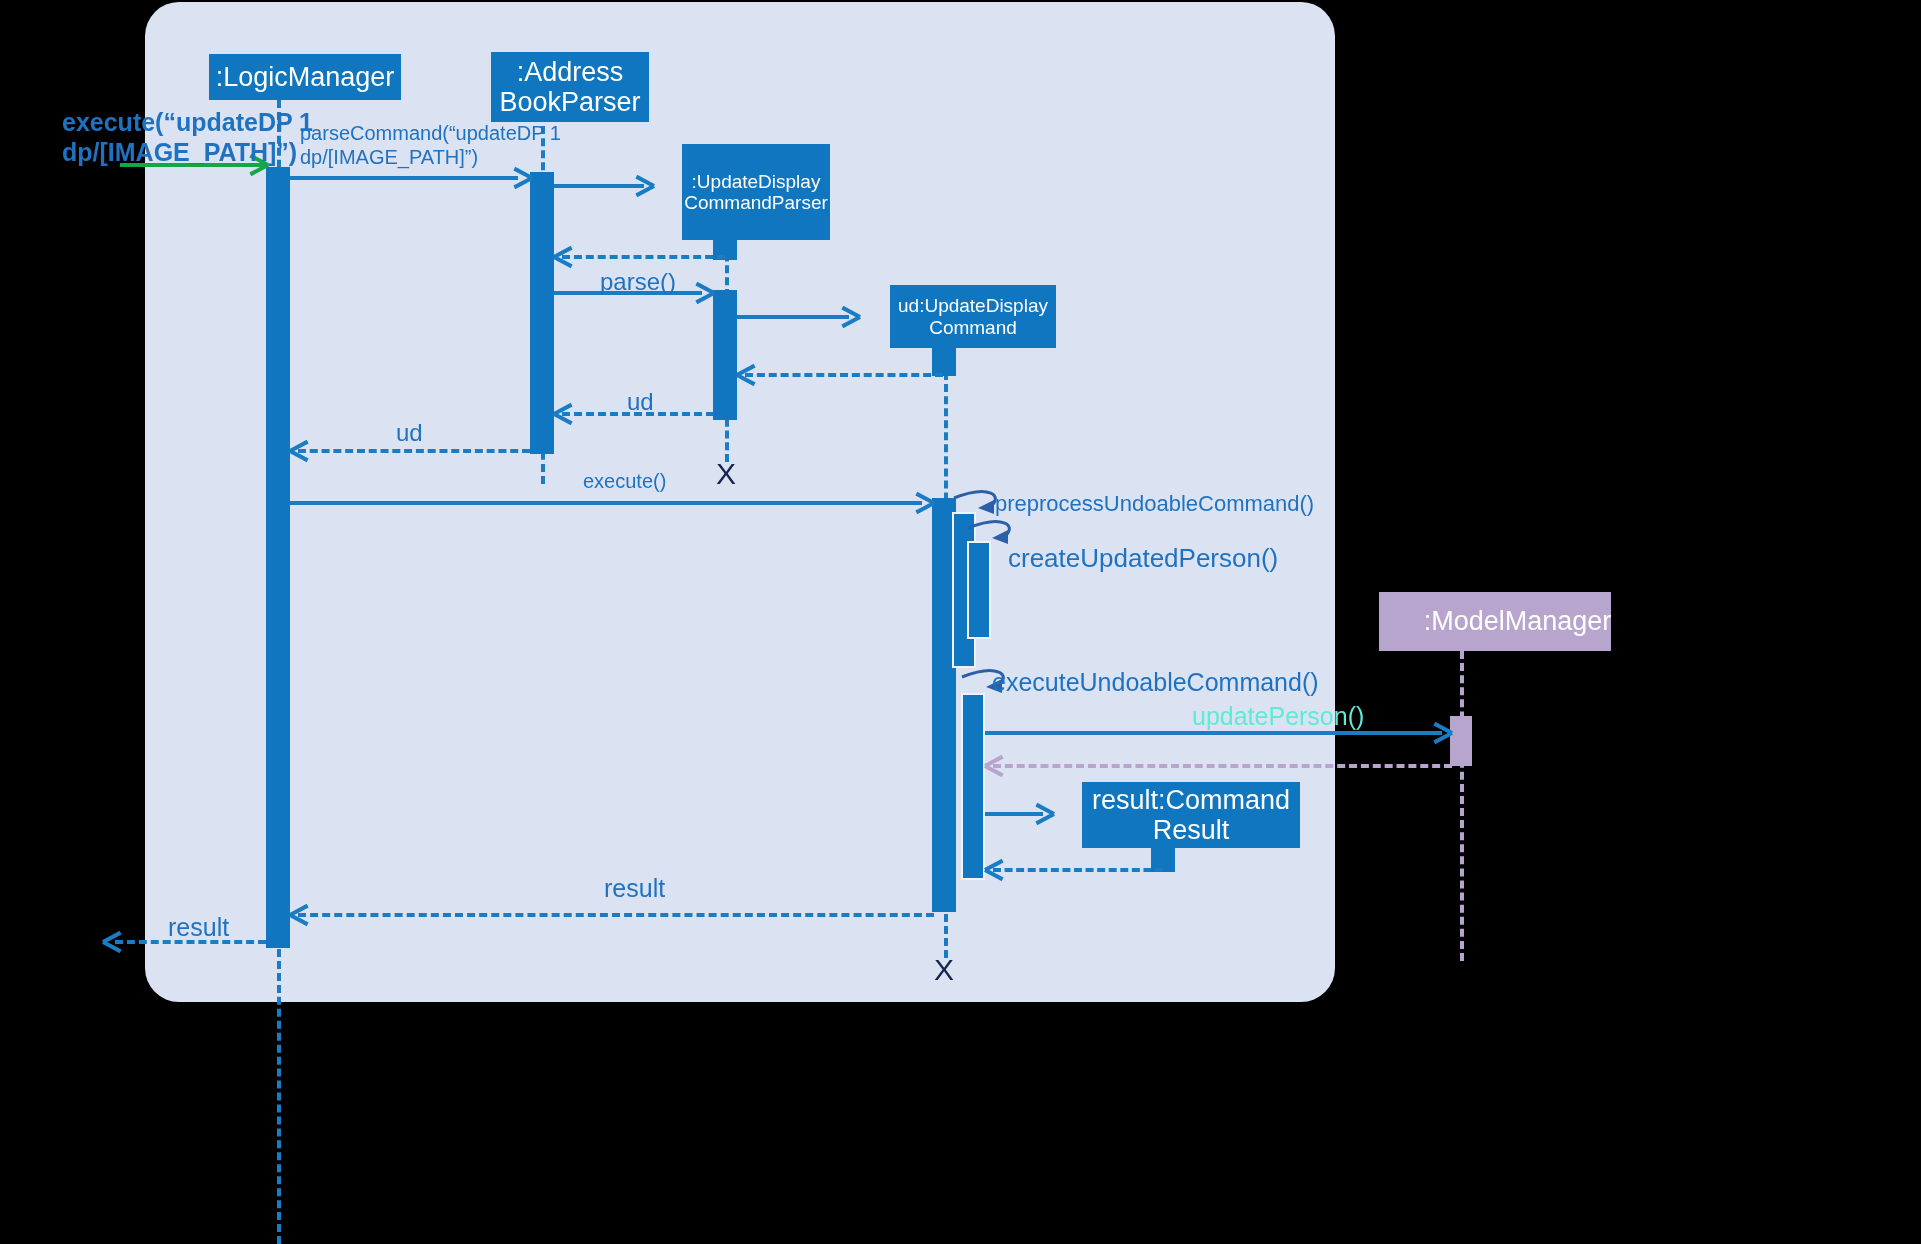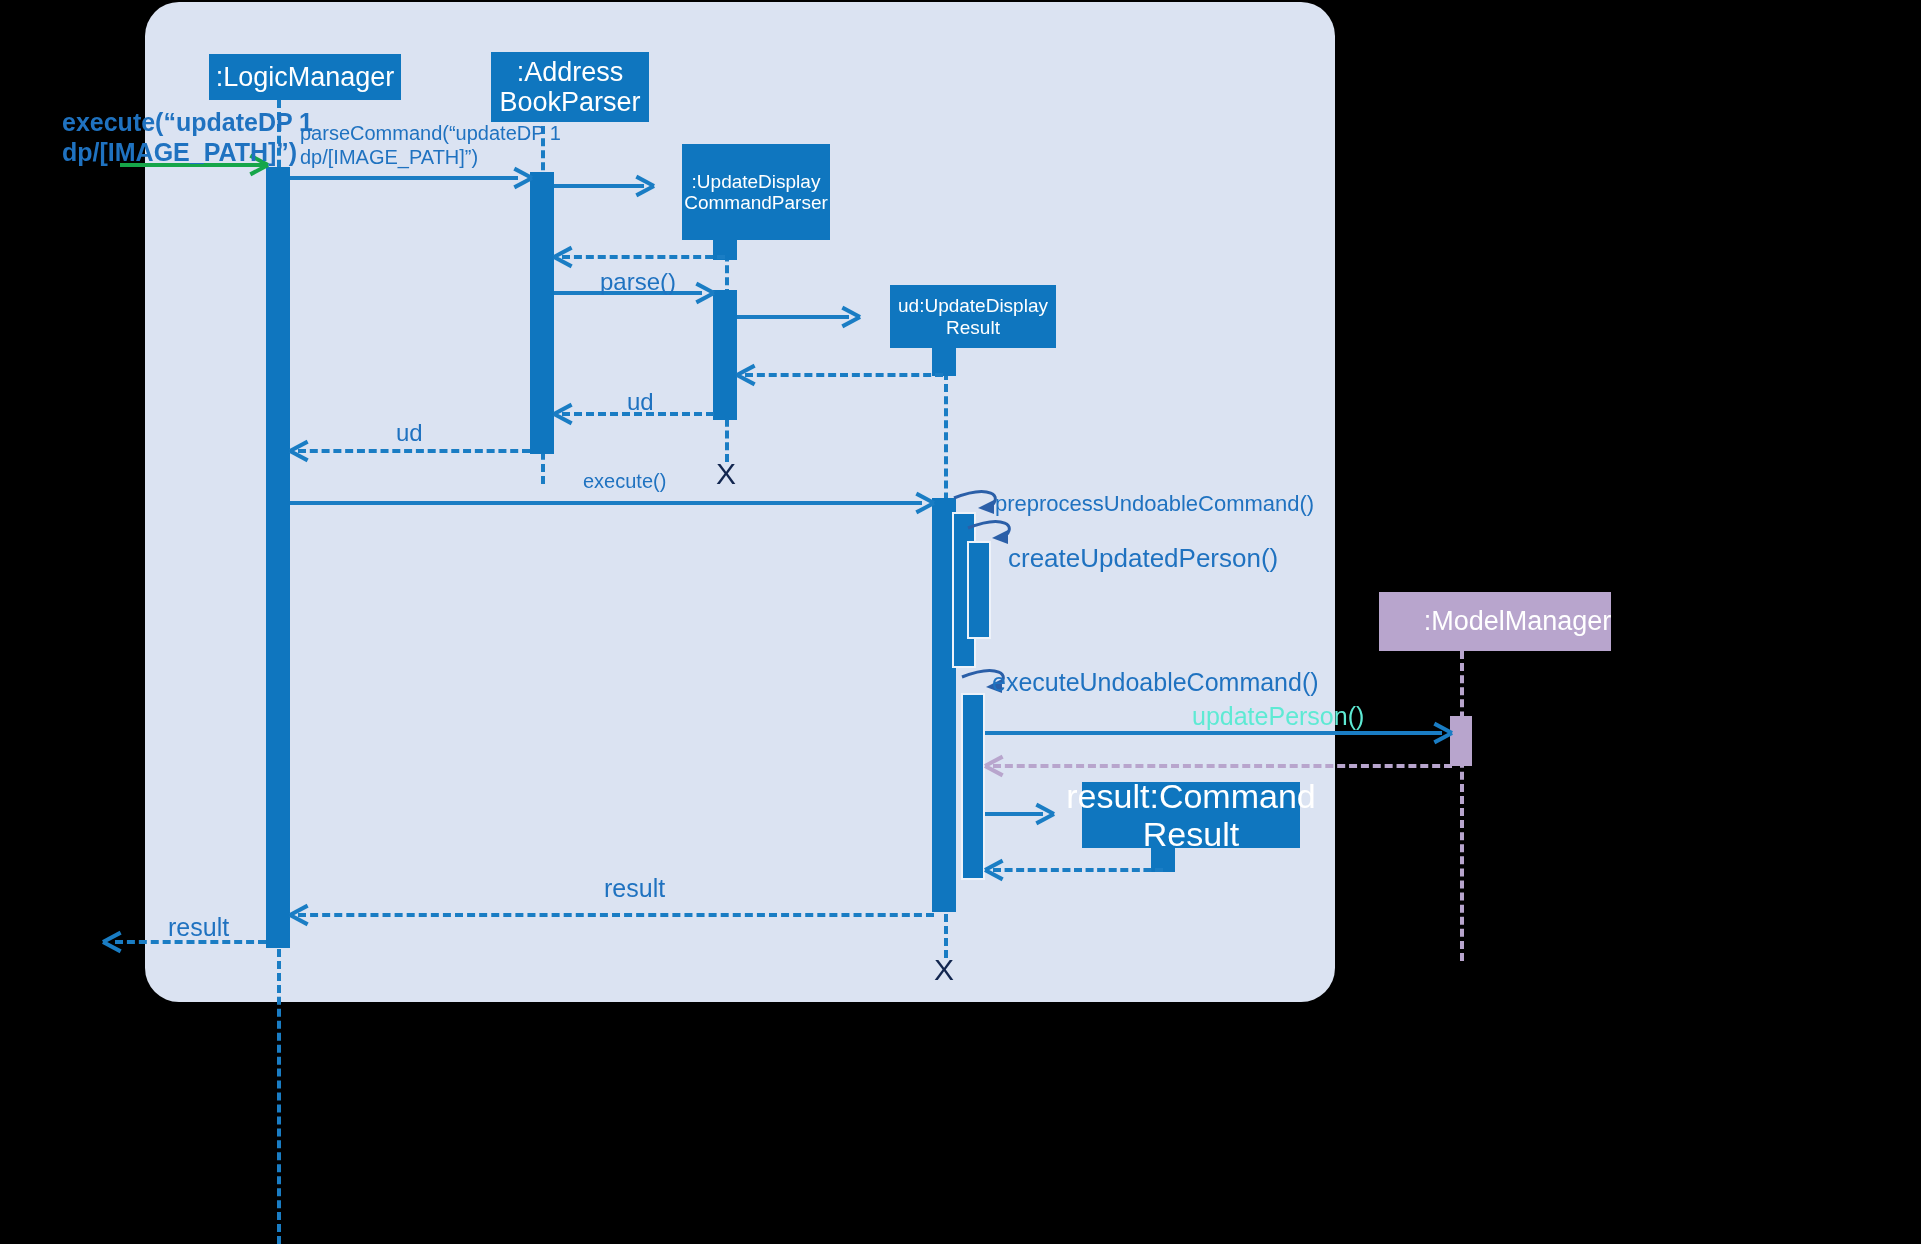--- a/index.html
+++ b/index.html
@@ -79,24 +79,24 @@
 BookParser</span>
   </div>
 
   <div class="pbox blue" style="left:654px;top:144px;width:148px;height:96px;font-size:19px;white-space:pre-line;">
     <span>:UpdateDisplay
 CommandParser</span>
   </div>
 
   <div class="pbox blue" style="left:862px;top:285px;width:166px;height:63px;font-size:19px;white-space:pre-line;">
     <span>ud:UpdateDisplay
-Result</span>
-  </div>
-
-  <div class="pbox blue" style="left:1054px;top:782px;width:218px;height:66px;font-size:34px;white-space:pre-line;">
+Command</span>
+  </div>
+
+  <div class="pbox blue" style="left:1054px;top:782px;width:218px;height:66px;font-size:27px;white-space:pre-line;">
     <span>result:Command
 Result</span>
   </div>
 
   <div class="pbox purple" style="left:1351px;top:592px;width:232px;height:59px;font-size:27px;">
     <span>:ModelManager</span>
   </div>
 
   <div class="act" style="left:266px;top:167px;width:24px;height:781px;"></div>
 

